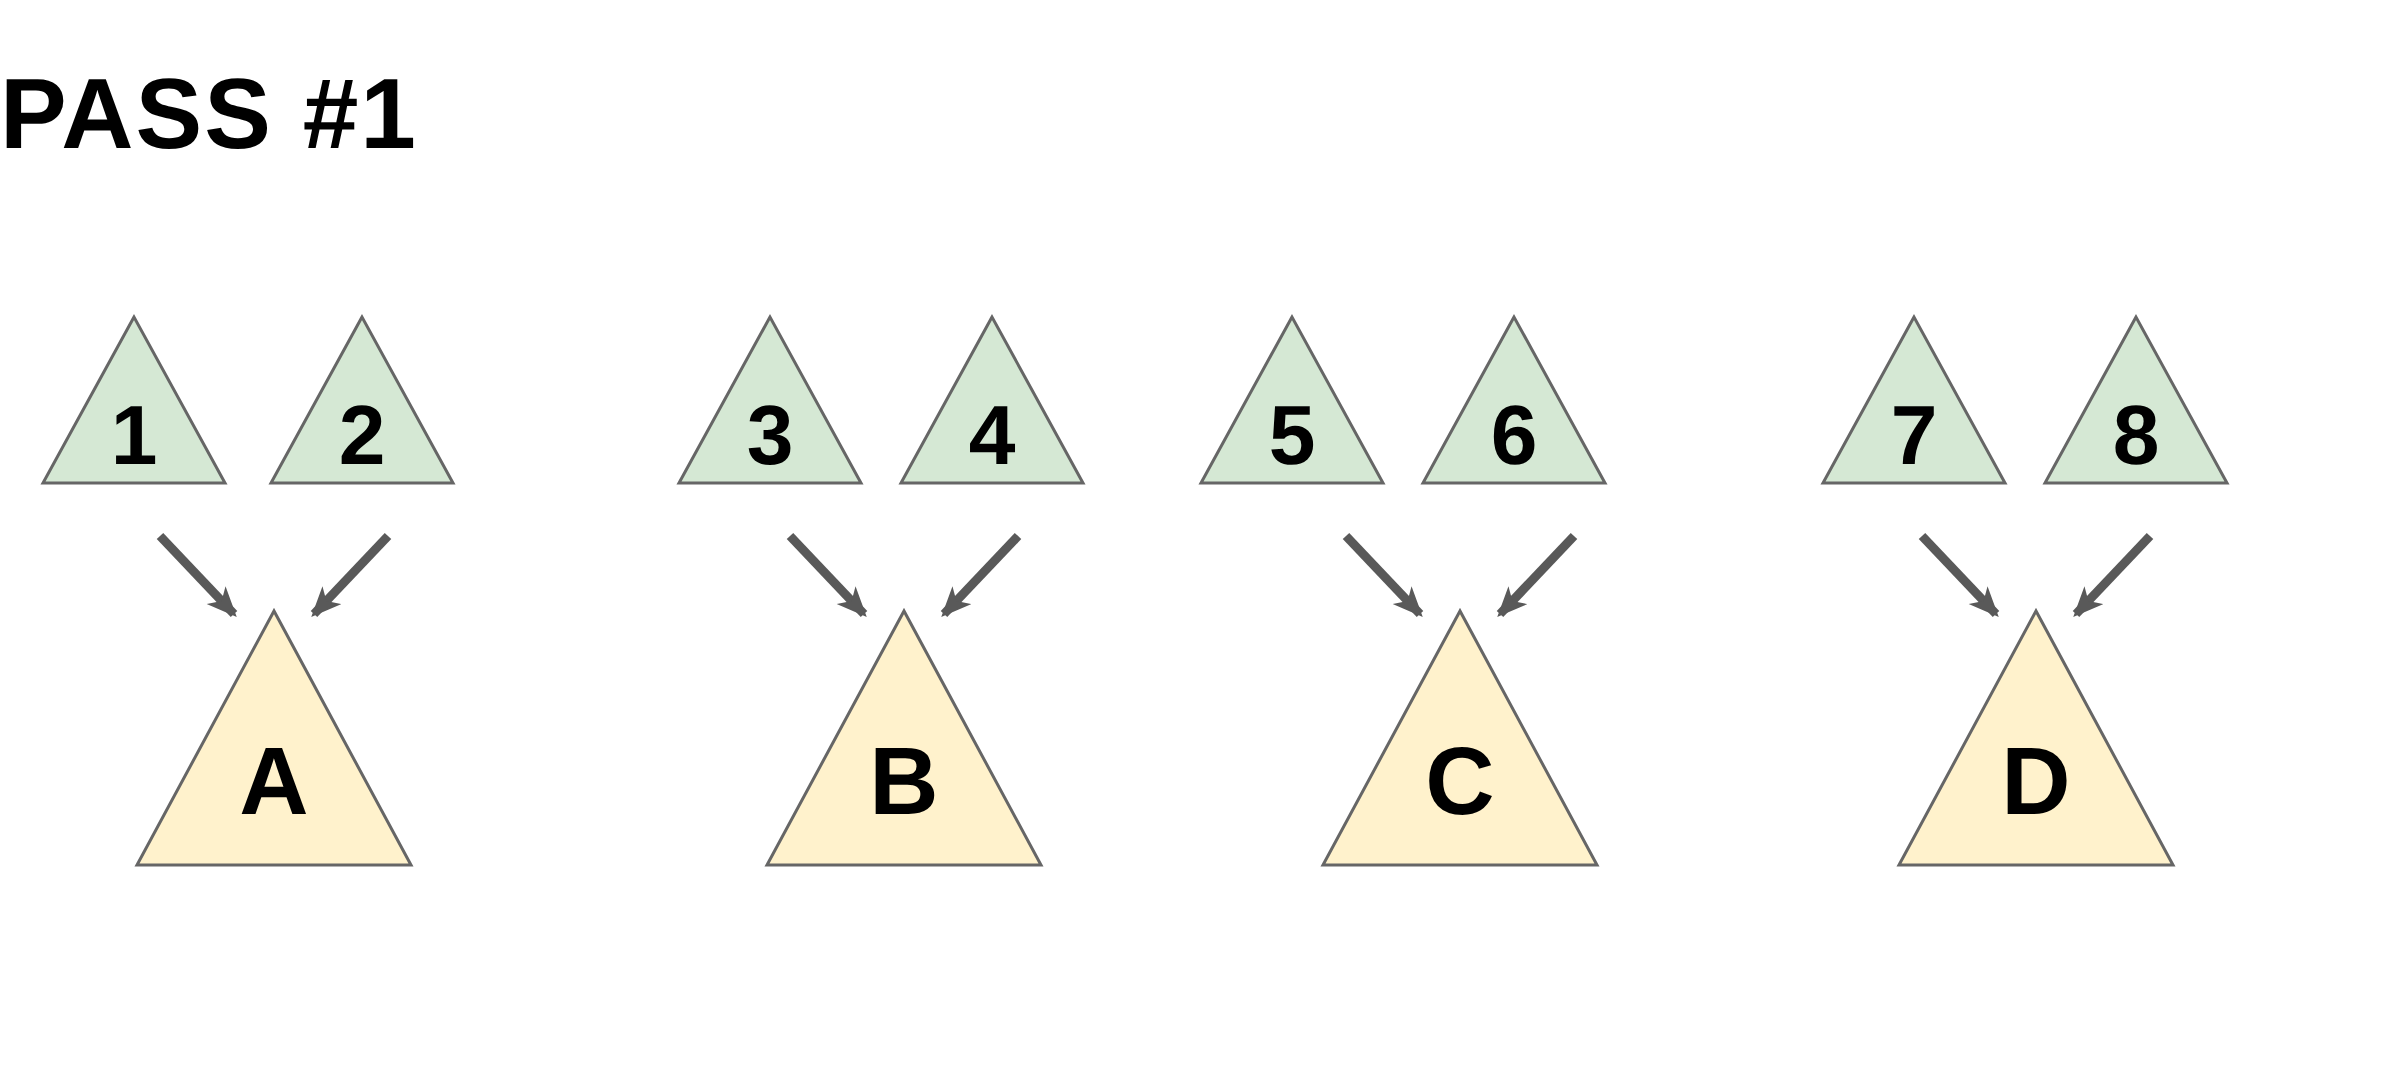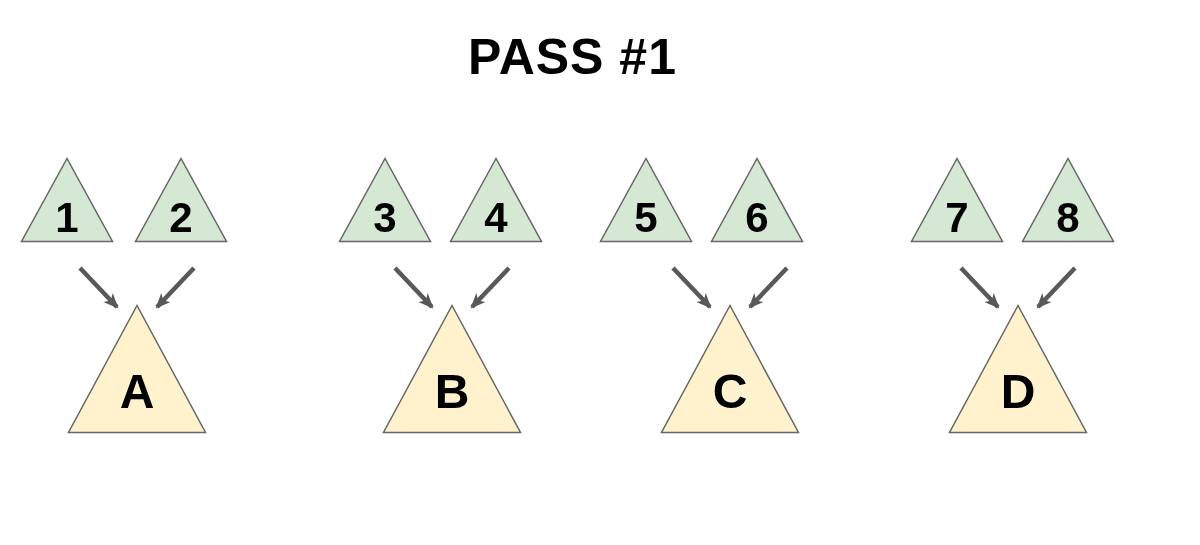--- a/index.html
+++ b/index.html
@@ -13,21 +13,21 @@
     width: 1200px;
     height: 545px;
     background: #ffffff;
     overflow: hidden;
   }
   .title {
     position: absolute;
     left: 0;
     top: 28px;
     width: 1145px;
-    text-align: center;
+    text-align: left;
     font-size: 50px;
     font-weight: bold;
     color: #000000;
     letter-spacing: 1px;
   }
   .tri {
     position: absolute;
   }
   .tri svg {
     display: block;

